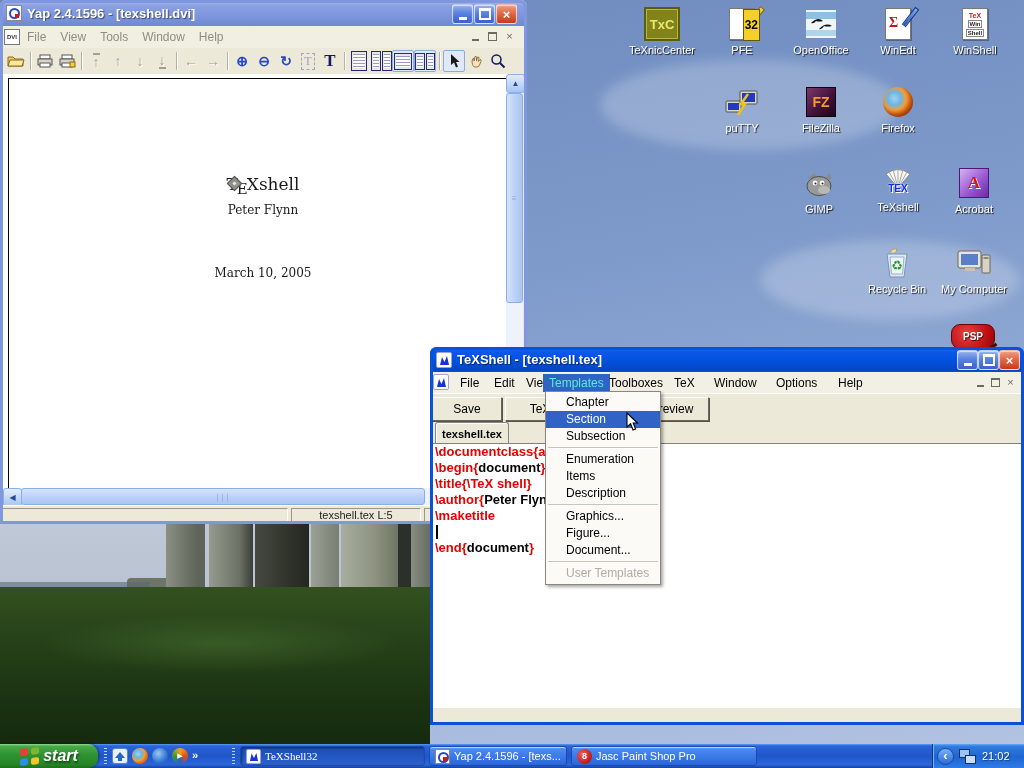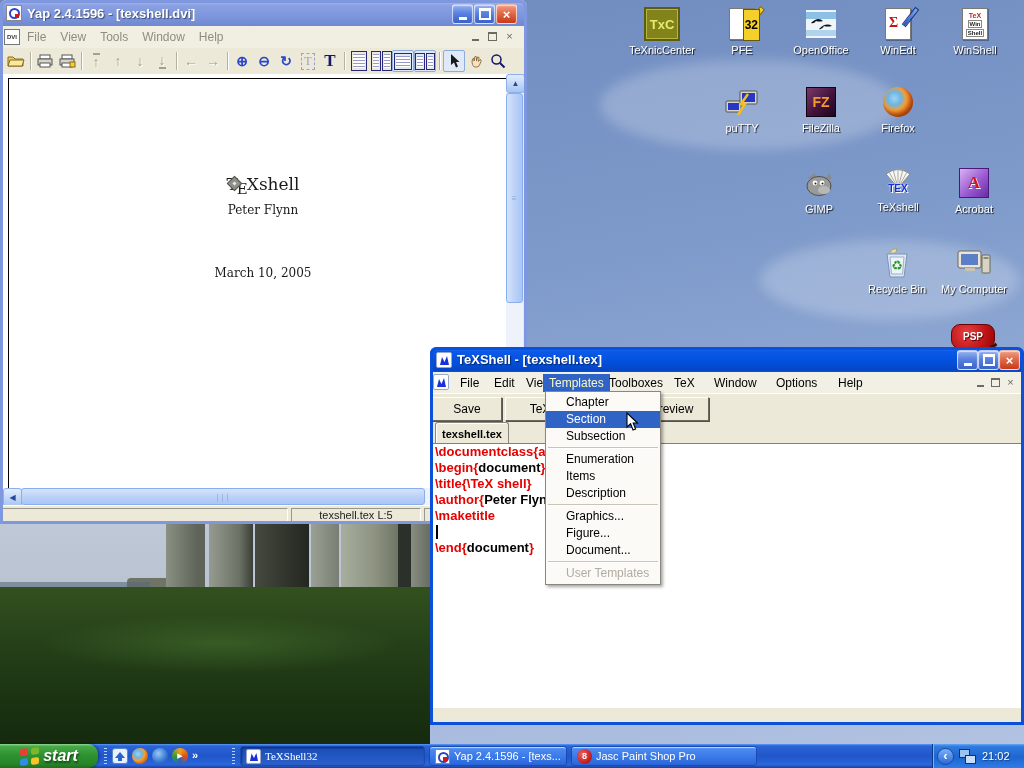--- a/index.html
+++ b/index.html
@@ -110,21 +110,21 @@
   #yap .statusbar{position:absolute;left:0;right:0;top:505px;height:18px;background:#ece9d8;border-top:1px solid #fff;
        font-size:11px;color:#222;display:flex;align-items:center;}
   .sunk{border:1px solid;border-color:#9a968a #fff #fff #9a968a;height:14px;display:flex;align-items:center;
         padding:0 4px;box-sizing:border-box;}
   
   #txs{left:430px;top:347px;width:594px;height:378px;z-index:10;}
   #txs .winframe{border-color:#0b50d8;}
   #txs .tbar{height:25px;background:linear-gradient(180deg,#2a80f8 0%,#0c58e8 18%,#0350dd 58%,#0546c4 92%,#0a50d8 100%);}
   #txs .menubar{top:25px;height:21px;background:#f2f0e4;}
   #txs .mitem{position:absolute;top:2px;padding:2px 6px;}
-  #txs .mitem.sel{background:#2f63c5;color:#fef9c3;}
+  #txs .mitem.sel{background:#2f63c5;color:#5eead4;}
   #txs .toolbar{position:absolute;left:0;right:0;top:46px;height:27px;background:#ece9d8;border-top:1px solid #fff;}
   .cbtn{position:absolute;top:3px;height:22px;background:#ece9d8;border:1px solid;border-color:#fff #6a675f #6a675f #fff;
         box-shadow:1px 1px 0 #55534b;font-size:12px;color:#000;display:flex;align-items:center;justify-content:center;}
   #txs .tabrow{position:absolute;left:0;right:0;top:73px;height:23px;border-bottom:1px solid #8a887e;}
   #txs .tab{position:absolute;left:5px;top:2px;width:72px;height:21px;background:#ece9d8;border:1px solid #8a887e;
         border-bottom:none;border-radius:3px 3px 0 0;box-shadow:inset 1px 1px 0 #fff;
         font-size:11px;font-weight:bold;display:flex;align-items:center;justify-content:center;}
   #txs .editor{position:absolute;left:2px;top:96px;width:589px;height:263px;background:#fff;
         border:1px solid;border-color:#808074 #fff #fff #808074;overflow:hidden;
         font-family:"Liberation Sans",sans-serif;font-weight:bold;font-size:13px;}

